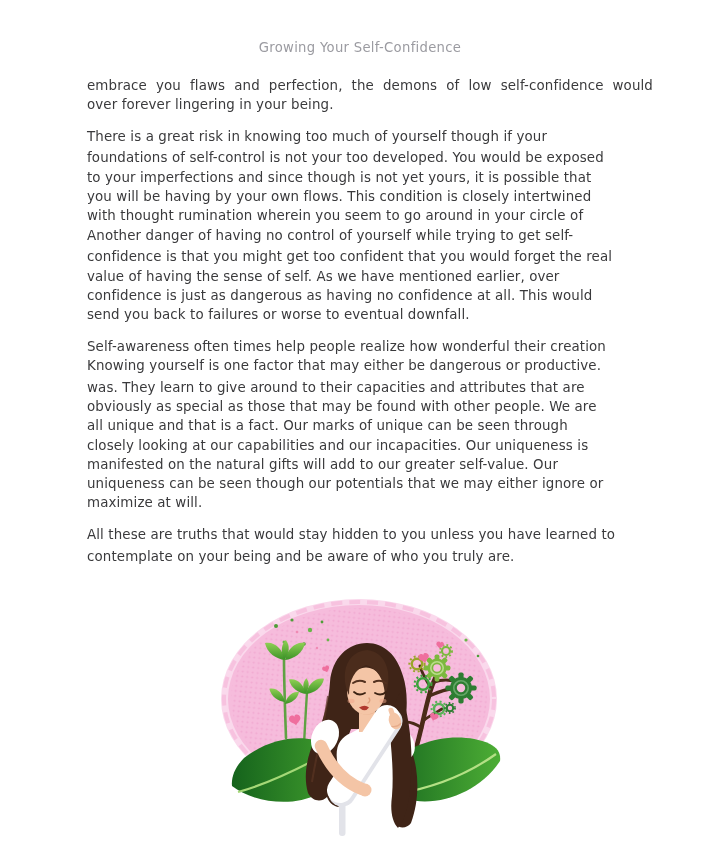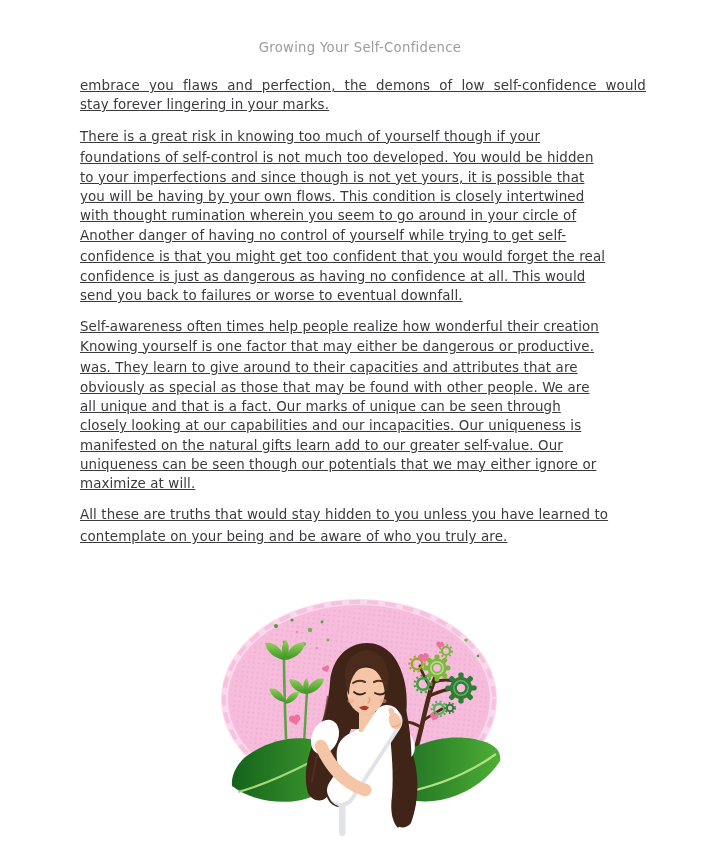--- a/index.html
+++ b/index.html
@@ -6,60 +6,61 @@
   .page{
     position:relative;width:720px;height:856px;background:#fff;overflow:hidden;
     font-family:"DejaVu Sans","Liberation Sans",sans-serif;
     padding-left:16px;
   }
   .chapter-title{
     position:absolute;top:40px;left:0;width:720px;text-align:center;
     font-size:13.2px;letter-spacing:.3px;color:var(--header-gray,#9b9ba1);
   }
   .body-text{
-    position:absolute;left:80px;top:76px;width:566px;
-    font-size:13.4px;letter-spacing:.12px;color:var(--body-text,#3a3a3c);text-decoration:underline;
+    position:absolute;left:87px;top:76px;width:566px;
+    font-size:13.4px;letter-spacing:.12px;color:var(--body-text,#3a3a3c);
   }
   .para{margin:0 0 12px 0;}
   .line{line-height:19.3px;white-space:nowrap;}
   .line.just{white-space:normal;text-align:justify;text-align-last:justify;}
   .line.gap-after{margin-bottom:2.5px;}
   .illustration{position:absolute;left:218px;top:596px;width:288px;height:250px;}
 </style>
 </head>
 <body>
 
 <div class="page">
 
   <div class="chapter-title">Growing Your Self-Confidence</div>
 
   <div class="body-text">
     <div class="para">
       <div class="line just">embrace you flaws and perfection, the demons of low self-confidence would</div>
-      <div class="line">stay forever lingering in your marks.</div>
+      <div class="line">over forever lingering in your being.</div>
     </div>
     <div class="para">
       <div class="line gap-after">There is a great risk in knowing too much of yourself though if your</div>
-      <div class="line">foundations of self-control is not much too developed. You would be hidden</div>
+      <div class="line">foundations of self-control is not your too developed. You would be exposed</div>
       <div class="line">to your imperfections and since though is not yet yours, it is possible that</div>
       <div class="line">you will be having by your own flows. This condition is closely intertwined</div>
       <div class="line">with thought rumination wherein you seem to go around in your circle of</div>
       <div class="line gap-after">Another danger of having no control of yourself while trying to get self-</div>
       <div class="line">confidence is that you might get too confident that you would forget the real</div>
+      <div class="line">value of having the sense of self. As we have mentioned earlier, over</div>
       <div class="line">confidence is just as dangerous as having no confidence at all. This would</div>
       <div class="line">send you back to failures or worse to eventual downfall.</div>
     </div>
     <div class="para">
       <div class="line">Self-awareness often times help people realize how wonderful their creation</div>
       <div class="line gap-after">Knowing yourself is one factor that may either be dangerous or productive.</div>
       <div class="line">was. They learn to give around to their capacities and attributes that are</div>
       <div class="line">obviously as special as those that may be found with other people. We are</div>
       <div class="line">all unique and that is a fact. Our marks of unique can be seen through</div>
       <div class="line">closely looking at our capabilities and our incapacities. Our uniqueness is</div>
-      <div class="line">manifested on the natural gifts learn add to our greater self-value. Our</div>
+      <div class="line">manifested on the natural gifts will add to our greater self-value. Our</div>
       <div class="line">uniqueness can be seen though our potentials that we may either ignore or</div>
       <div class="line">maximize at will.</div>
     </div>
     <div class="para">
       <div class="line gap-after">All these are truths that would stay hidden to you unless you have learned to</div>
       <div class="line">contemplate on your being and be aware of who you truly are.</div>
     </div>
   </div>
 
   <svg class="illustration" viewBox="0 0 288 250" role="img" aria-label="Woman hugging herself, surrounded by growing plants, large leaves, hearts and a branch bearing green gears, on a pink halftone-dotted circle">

